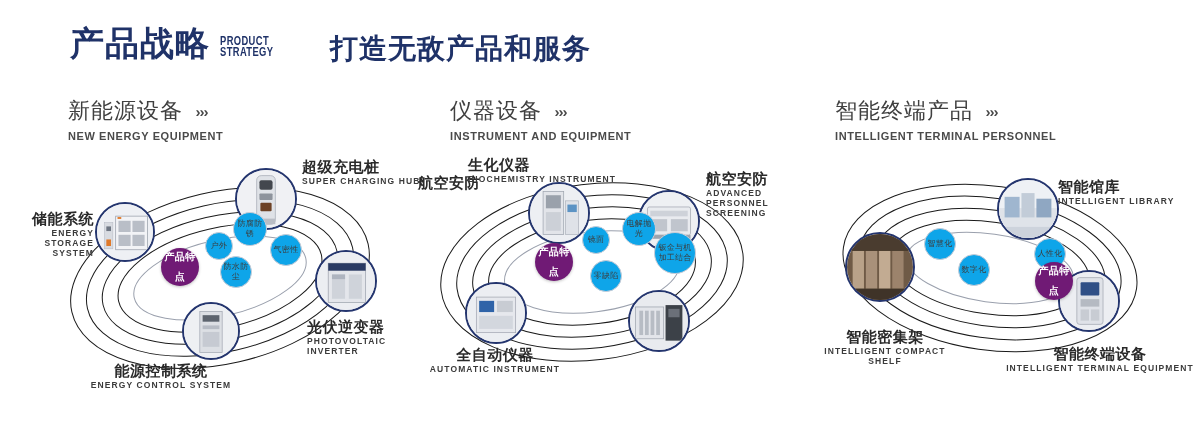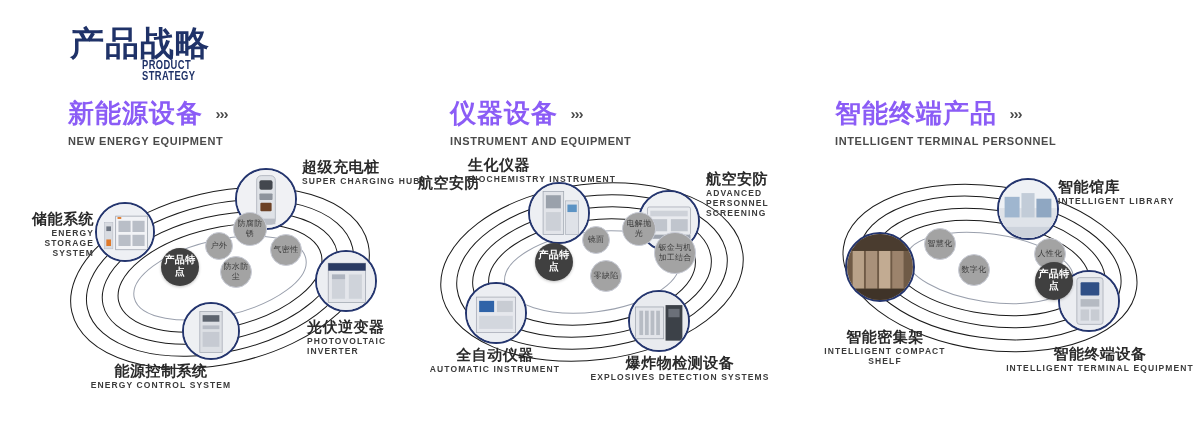--- a/index.html
+++ b/index.html
@@ -4,39 +4,39 @@
 <style>
   html,body{margin:0;padding:0;}
   body{
     width:1200px;height:422px;background:#ffffff;overflow:hidden;
     font-family:"Liberation Sans","DejaVu Sans",sans-serif;
     color:#333;position:relative;
   }
   .page{position:relative;width:1200px;height:422px;}
 
   
-  .header{position:absolute;left:70px;top:26px;display:flex;align-items:flex-end;flex-direction:column;}
+  .header{position:absolute;left:70px;top:26px;display:flex;align-items:flex-end;}
   .hdr-cn{
     font-size:34px;font-weight:bold;color:#1f3268;letter-spacing:1px;
     line-height:1;font-family:"Liberation Sans","DejaVu Sans",sans-serif;
   }
   .hdr-en{
     margin-left:10px;margin-bottom:2px;color:#1f3268;font-weight:bold;
     font-size:12px;line-height:11px;letter-spacing:.5px;
     transform:scaleX(.78);transform-origin:left bottom;white-space:pre-line;
   }
   .hdr-slogan{
     position:absolute;left:330px;top:34px;font-size:28px;font-weight:bold;
     color:#1f3268;letter-spacing:1px;line-height:1.1;
   }
 
   
   .sec-title{position:absolute;}
   .sec-title .cn{
-    font-size:26px;font-weight:bold;color:#8b5cf6;letter-spacing:1px;
+    font-size:22px;font-weight:normal;color:#404040;letter-spacing:1px;
     display:inline-block;vertical-align:middle;
   }
   .sec-title .chev{
     display:inline-block;vertical-align:middle;margin-left:8px;
     color:#4a4a4a;font-size:15px;letter-spacing:-1px;font-weight:bold;
   }
   .sec-title .en{
     font-size:11px;color:#4a4a4a;letter-spacing:.6px;margin-top:4px;font-weight:600;
   }
   #sec1{left:68px;top:96px;}
@@ -59,40 +59,40 @@
 
   
   .lbl{position:absolute;line-height:1.15;}
   .lbl .cn{font-size:15px;font-weight:bold;color:#2a2a2a;letter-spacing:.5px;white-space:nowrap;}
   .lbl .en{font-size:8.5px;color:#3b3b3b;letter-spacing:1.1px;margin-top:2px;font-weight:600;}
   .lbl.r{text-align:right;}
   .lbl.c{text-align:center;}
 
   
   .fbub{
-    position:absolute;border-radius:50%;border:1px solid #c9ccd6;background:#a3a3a3;
+    position:absolute;border-radius:50%;border:1px solid #c9ccd6;background:#0ea5e9;
     display:flex;align-items:center;justify-content:center;text-align:center;
     color:#3d3d3d;font-size:8px;line-height:10px;letter-spacing:.3px;box-sizing:border-box;
   }
   .fbub.main{
-    background:#404040;border:none;color:#fff;font-weight:bold;font-size:10px;line-height:12px;
+    background:#701a75;border:none;color:#fff;font-weight:bold;font-size:10px;line-height:20px;
     box-shadow:0 1px 3px rgba(0,0,0,.25);
-    font-family:Liberation Mono, monospace;
   }
 </style>
 </head>
 <body>
 
 <div class="page">
 
   <div class="header">
     <div class="hdr-cn">产品战略</div>
     <div class="hdr-en">PRODUCT
 STRATEGY</div>
   </div>
+  <div class="hdr-slogan">打造无敌产品和服务</div>
 
   <div class="sec-title" id="sec1">
     <div>
       <span class="cn">新能源设备</span>
       <span class="chev">›››</span>
     </div>
     <div class="en">NEW ENERGY EQUIPMENT</div>
   </div>
 
   <div class="sec-title" id="sec2">
@@ -266,24 +266,20 @@
         <rect width="62" height="62" fill="#e9ebef"></rect>
         <rect x="6" y="16" width="30" height="34" fill="#e3e5ea" stroke="#9fa4ae" stroke-width=".8"></rect>
         <rect x="10" y="20" width="4" height="26" fill="#b7bcc4"></rect>
         <rect x="16" y="20" width="4" height="26" fill="#b7bcc4"></rect>
         <rect x="22" y="20" width="4" height="26" fill="#b7bcc4"></rect>
         <rect x="28" y="20" width="4" height="26" fill="#b7bcc4"></rect>
         <rect x="38" y="14" width="18" height="38" fill="#3c4148"></rect>
         <rect x="41" y="18" width="12" height="9" fill="#6b7079"></rect>
       </svg>
     </div>
-    <div class="lbl c" style="left:180px;top:204px;width:180px;">
-      <div class="cn">爆炸物检测设备</div>
-      <div class="en">EXPLOSIVES DETECTION SYSTEMS</div>
-    </div>
 
     <div class="fbub main" style="left:125px;top:93px;width:38px;height:38px;">
       <span>产品特点</span>
     </div>
     <div class="fbub" style="left:172px;top:76px;width:28px;height:28px;">
       <span>镜面</span>
     </div>
     <div class="fbub" style="left:212px;top:62px;width:34px;height:34px;">
       <span>电解抛光</span>
     </div>

